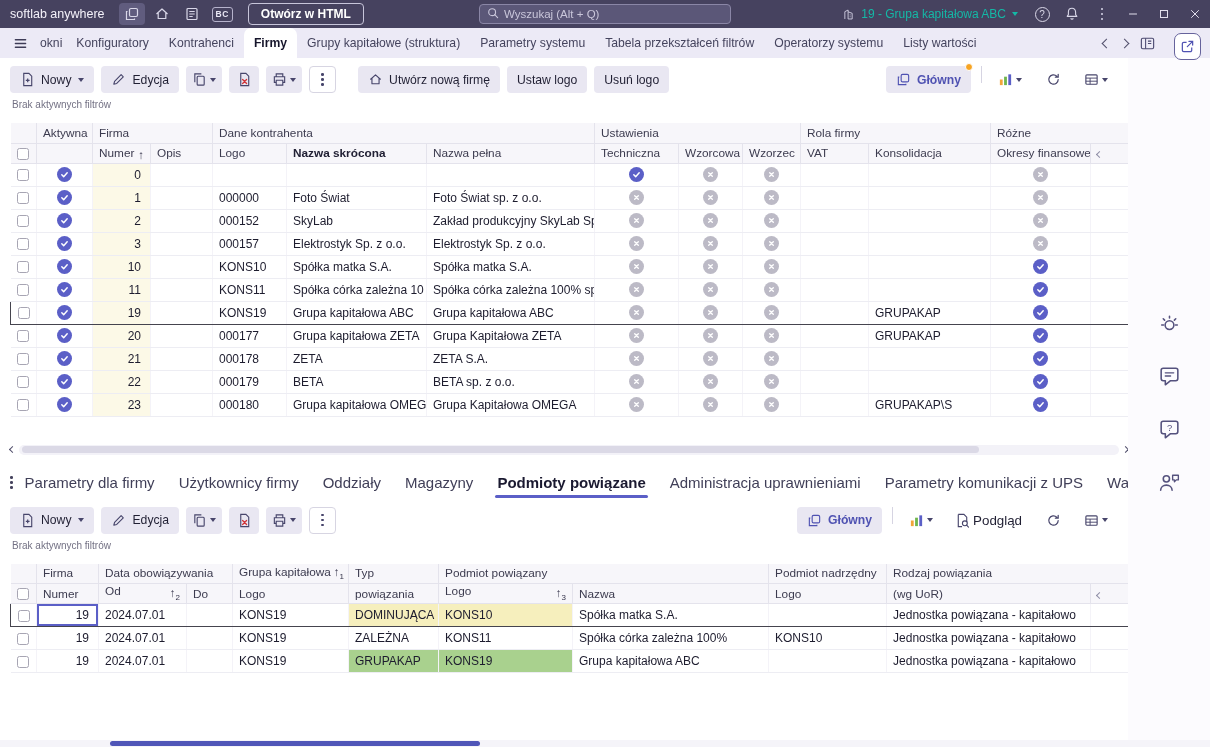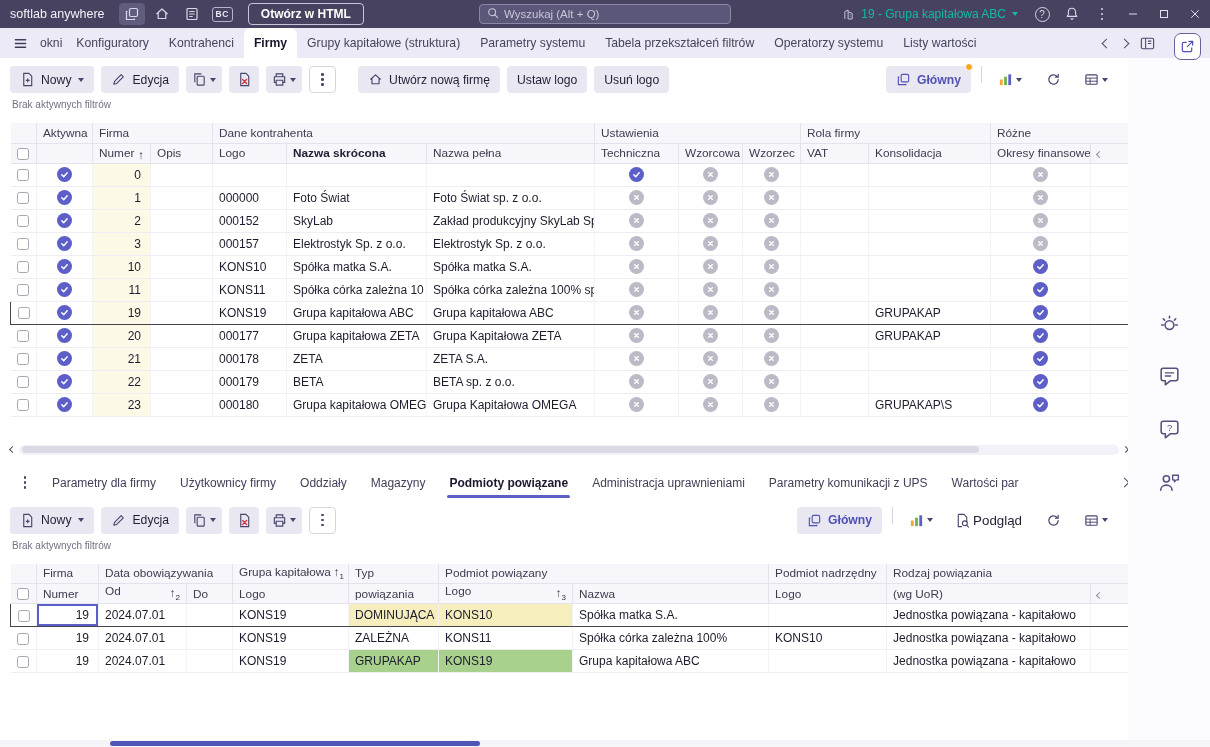--- a/index.html
+++ b/index.html
@@ -99,21 +99,21 @@
 .chev-h .chev{width:5px;height:5px;color:#8f8da5}
 
 
 .hscroll{width:1118px;display:flex;align-items:center;gap:4px;margin-top:28px;color:#8d8ba2}
 .hscroll .chev{width:5px;height:5px}
 .hs-track{flex:1;height:10px;background:#f3f2f8;border-radius:5px;position:relative}
 .hs-thumb{position:absolute;left:3px;top:1.5px;height:7px;width:87%;background:#dbd9e6;border-radius:3.5px}
 .dtabs{display:flex;align-items:center;height:32px;margin-top:12px;width:1118px}
 .kebab-sm{width:30px;display:flex;justify-content:center;color:#45435e}
 .dtabs-list{display:flex;align-items:center;height:32px}
-.dtab{height:32px;display:flex;align-items:center;padding:0 12px;font-size:12px;color:#403f58;position:relative;white-space:nowrap}
+.dtab{height:32px;display:flex;align-items:center;padding:0 12px;font-size:15px;color:#403f58;position:relative;white-space:nowrap}
 .dtab.active{font-weight:bold;color:#1a1930}
 .dtab.active::after{content:"";position:absolute;left:10px;right:10px;bottom:1px;height:3px;border-radius:2px;background:#5b5fc7}
 .endchev{margin-left:auto;padding-right:4px}
 .win-hscroll{position:absolute;left:0;bottom:0;width:100%;height:7px;background:#f5f4f9}
 .win-thumb{position:absolute;left:110px;top:1px;width:370px;height:5px;border-radius:2.5px;background:#5056b8}
 </style>
 </head>
 <body>
 
 <div class="window">

